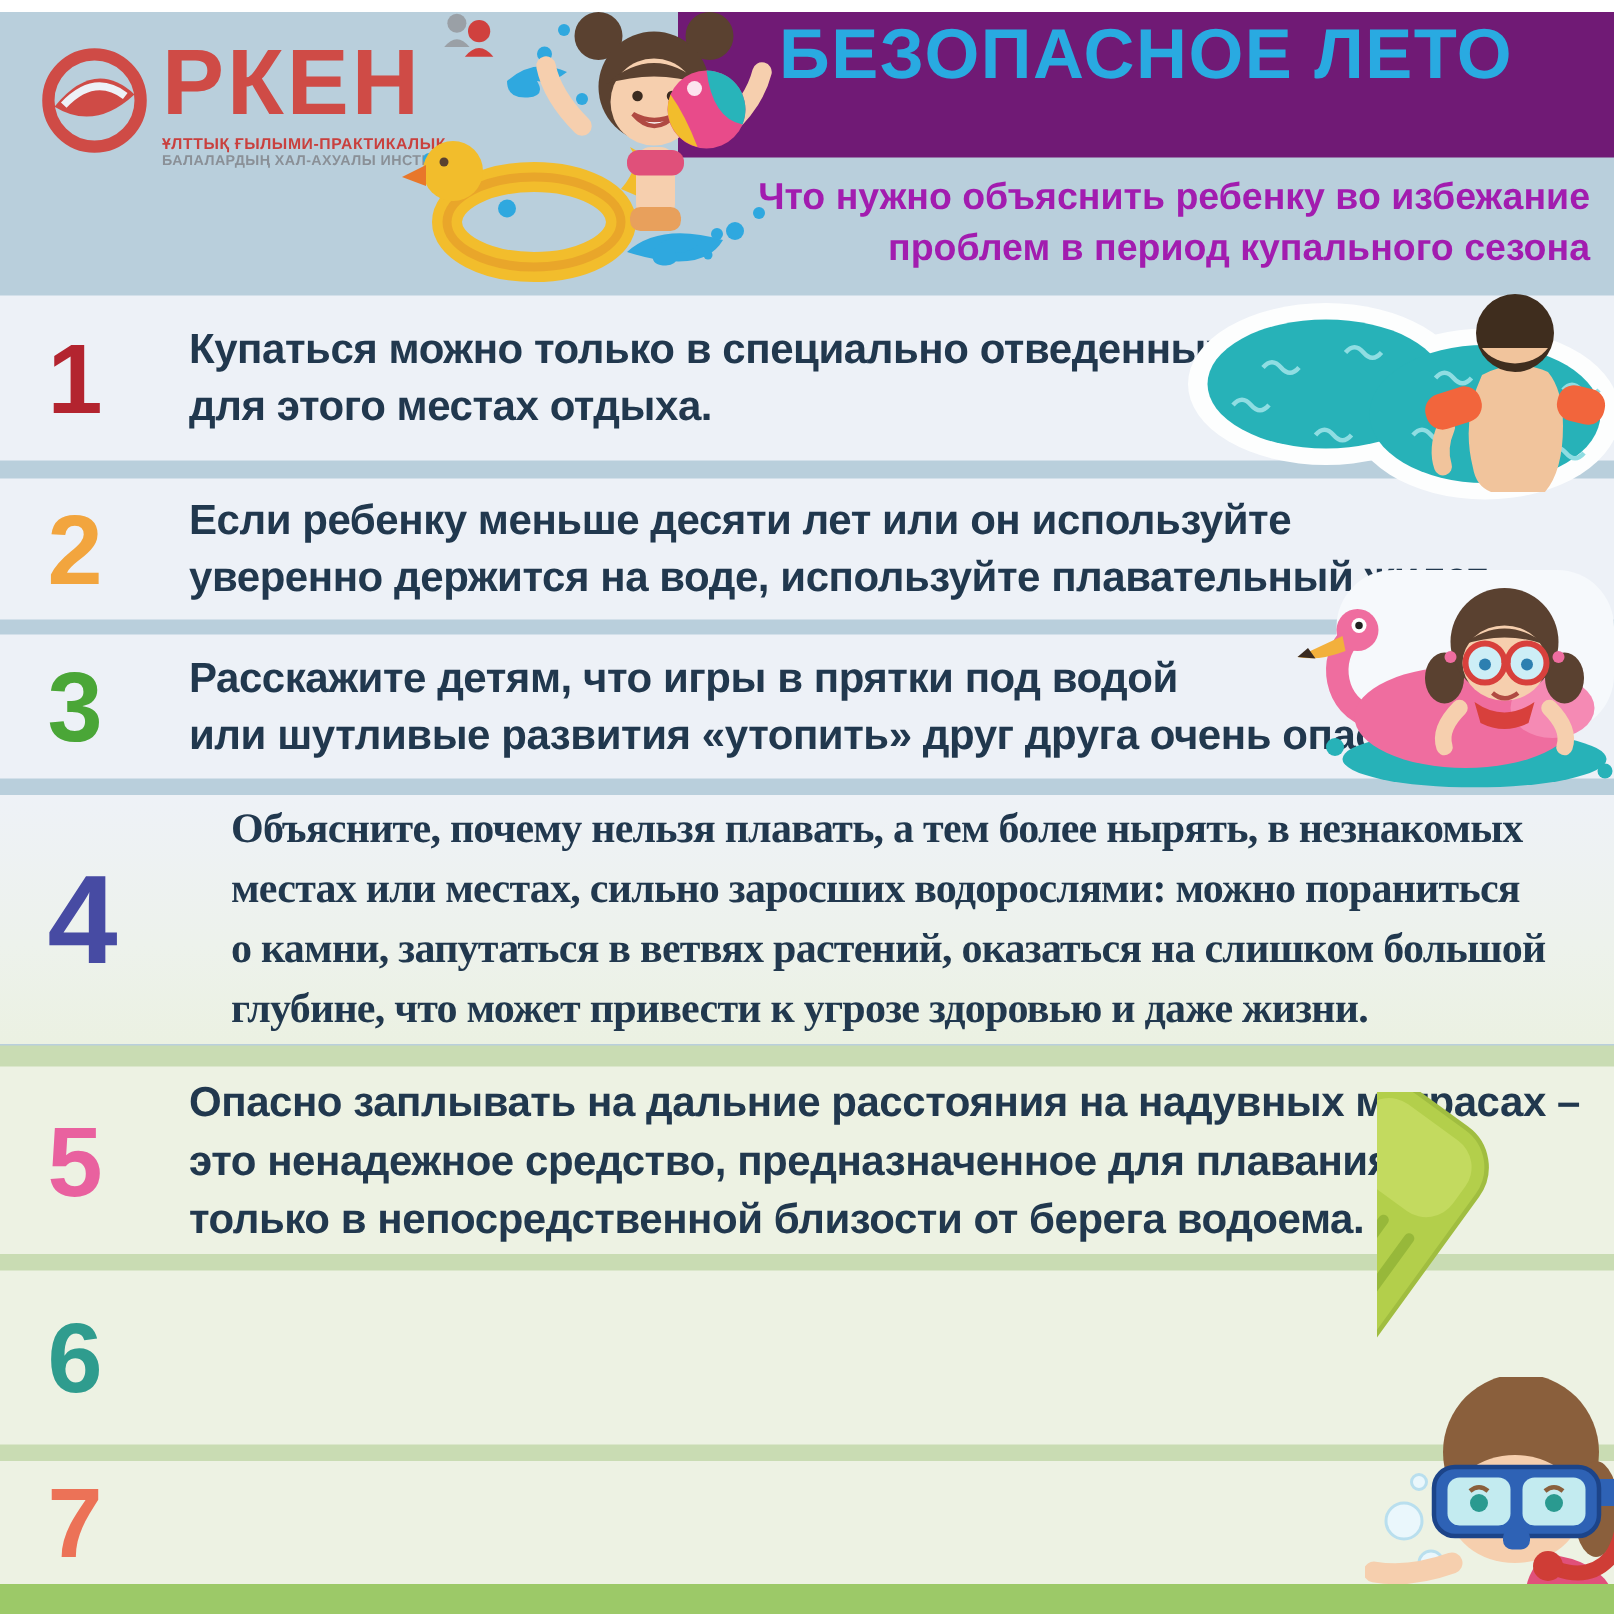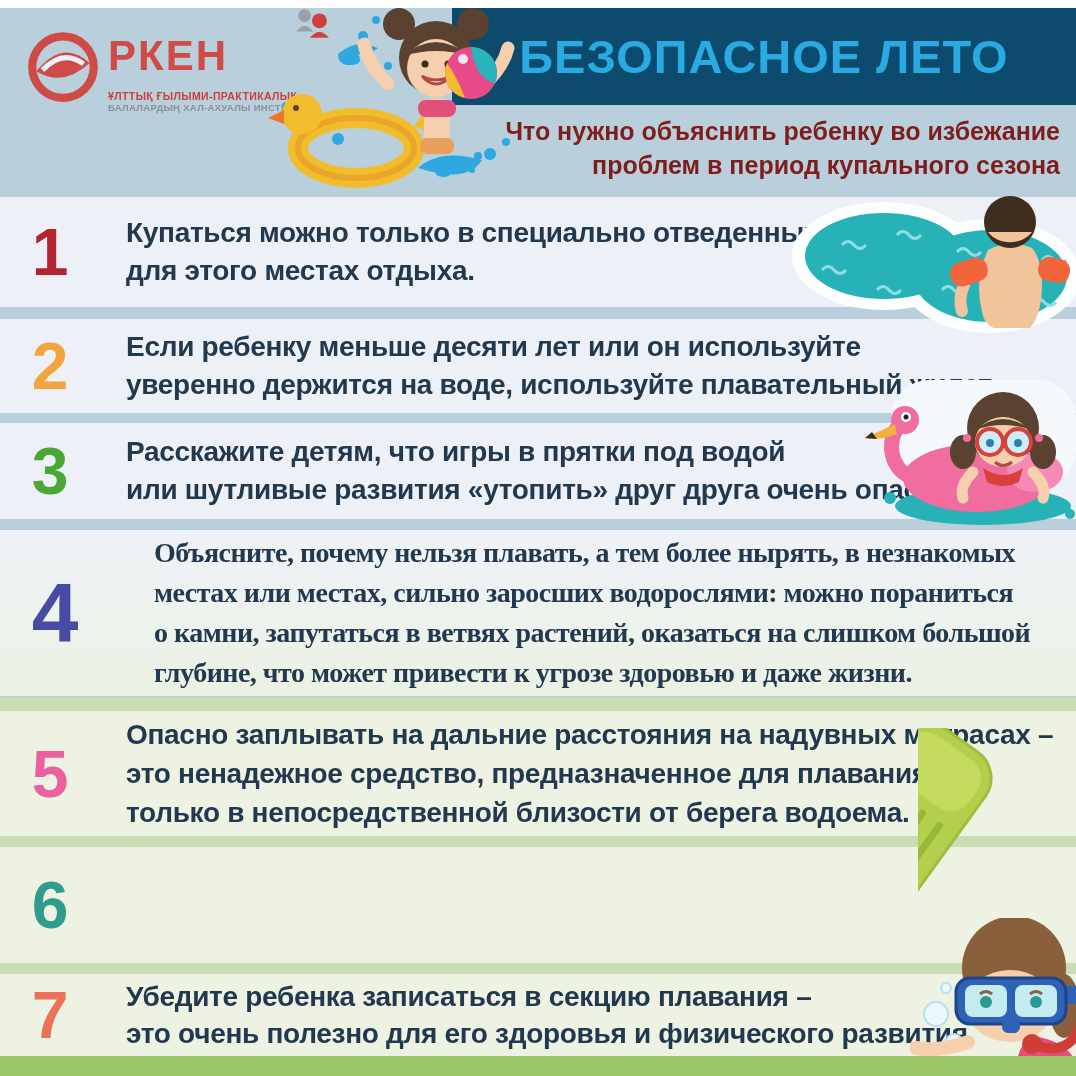--- a/index.html
+++ b/index.html
@@ -5,32 +5,32 @@
   html,body{margin:0;padding:0;background:#8fa8b8;}
   .poster{
     position:relative;width:1076px;height:1076px;overflow:hidden;
     background:#b9cfdc;
     font-family:"Liberation Sans",sans-serif;
   }
   .top-strip{position:absolute;left:0;top:0;width:1076px;height:8px;background:#ffffff;}
   
   .logo{position:absolute;left:22px;top:24px;display:flex;align-items:flex-start;}
   .logo-text-block{margin-left:4px;position:relative;}
-  .logo-wordmark{font-size:42px;font-weight:800;color:#cf4b46;letter-spacing:2px;line-height:64px;}
+  .logo-wordmark{font-size:62px;font-weight:800;color:#cf4b46;letter-spacing:2px;line-height:64px;}
   .logo-sub1{font-size:10.5px;font-weight:700;color:#c9403e;letter-spacing:.4px;margin-top:2px;}
   .logo-sub2{font-size:9.5px;font-weight:700;color:#8a9097;letter-spacing:.3px;}
   .logo-people{position:absolute;right:-14px;top:-16px;}
   .banner{
-    position:absolute;left:452px;top:8px;width:624px;height:97px;background:#0c4a6e;
-    display:flex;align-items:center;justify-content:center;
+    position:absolute;left:452px;top:8px;width:624px;height:97px;background:#701a75;
+    display:flex;align-items:flex-start;justify-content:center;
   }
   .title{font-size:47px;font-weight:800;color:#29aae1;letter-spacing:1px;white-space:nowrap;}
   .subtitle{
     position:absolute;left:436px;top:114px;width:624px;
-    font-size:25px;font-weight:700;color:#7f1d1d;line-height:34px;
+    font-size:25px;font-weight:700;color:#a21caf;line-height:34px;
     text-align:right;white-space:pre-line;
   }
   .ill{position:absolute;z-index:5;}
   
   .green-panel{position:absolute;left:0;top:697px;width:1076px;height:379px;background:#c9dcb3;}
   .bottom-strip{position:absolute;left:0;top:1056px;width:1076px;height:20px;background:#9cc968;z-index:6;}
   .row{position:absolute;left:0;width:1076px;display:flex;align-items:center;z-index:2;}
   .row.blue{background:#edf1f7;}
   .row.green{background:#edf2e3;}
   .row .num{
@@ -167,22 +167,20 @@
     <div class="num" style="color: rgb(233, 97, 159);">5</div>
     <div class="text">Опасно заплывать на дальние расстояния на надувных матрасах –
 это ненадежное средство, предназначенное для плавания
 только в непосредственной близости от берега водоема.</div>
   </div>
   <div class="row green" id="row6">
     <div class="num" style="color: rgb(47, 156, 142);">6</div>
   </div>
   <div class="row green" id="row7">
     <div class="num" style="color: rgb(236, 114, 87);">7</div>
-    <div class="text">Убедите ребенка записаться в секцию плавания –
-это очень полезно для его здоровья и физического развития.</div>
   </div>
 
   <div class="ill" style="left:792px;top:190px;">
     <svg width="284" height="145" viewBox="0 0 284 145">
       <ellipse cx="92" cy="66" rx="92" ry="54" fill="#fdfefe"></ellipse>
       <ellipse cx="198" cy="86" rx="90" ry="57" fill="#fdfefe"></ellipse>
       <ellipse cx="92" cy="66" rx="79" ry="43" fill="#27b2b8"></ellipse>
       <ellipse cx="198" cy="86" rx="77" ry="46" fill="#27b2b8"></ellipse>
       <g stroke="#8fdde2" stroke-width="3" fill="none">
         <path d="M50 55 q6 -7 12 0 q6 7 12 0"></path>

